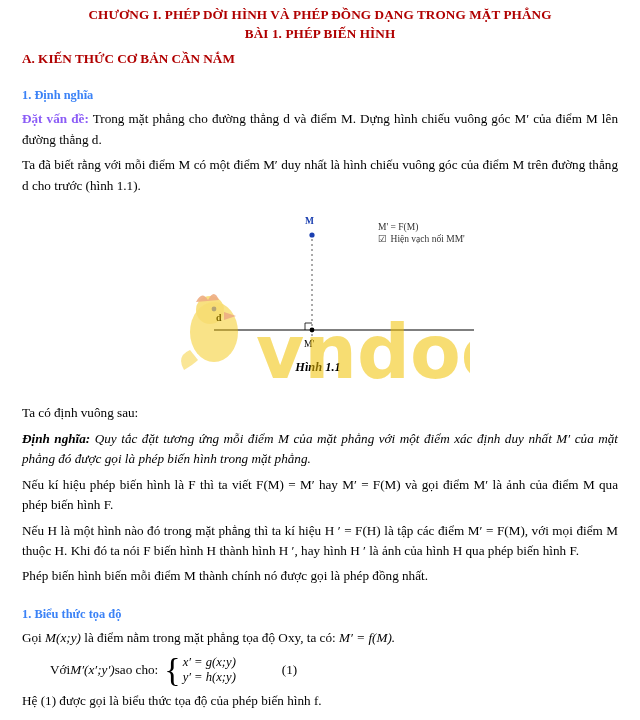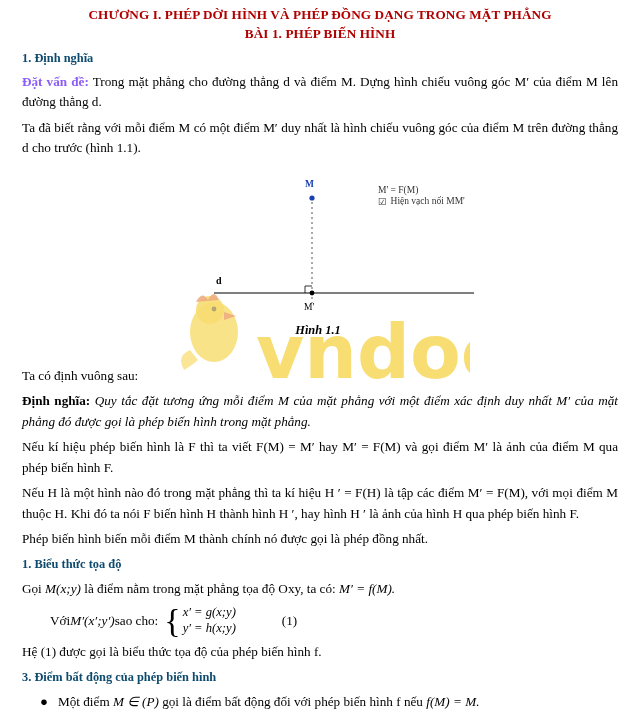--- a/index.html
+++ b/index.html
@@ -38,38 +38,38 @@
     margin-top: 1px;
   }
   .heading-red {
     color: #b00000;
     font-weight: bold;
     font-size: 13.2px;
     margin-top: 7px;
     line-height: 1.4;
   }
   .heading-blue {
-    color: #0c4a6e;
+    color: #3b82f6;
     font-weight: bold;
     font-size: 12.4px;
-    margin-top: 7px;
+    margin-top: 19px;
     line-height: 1.4;
   }
   .para {
     font-size: 13.2px;
     line-height: 1.55;
     margin-top: 5px;
     text-align: justify;
   }
   .para.nomargin { margin-top: 1px; }
   .bold-red {
     color: #8b5cf6;
     font-weight: bold;
   }
-  .bold { font-weight: bold; }
+  .bold { font-weight: bold; font-style: italic; }
   .ital { font-style: italic; }
   .figure {
     position: relative;
     height: 200px;
     margin-top: 6px;
   }
   .fig-caption {
     text-align: center;
     font-weight: bold;
     font-style: italic;
@@ -130,20 +130,21 @@
 </style>
 </head>
 <body>
 
 <div class="page">
   <div class="inner">
 
     <div class="title-line">CHƯƠNG I. PHÉP DỜI HÌNH VÀ PHÉP ĐỒNG DẠNG TRONG MẶT PHẲNG</div>
     <div class="title-line second">BÀI 1. PHÉP BIẾN HÌNH</div>
 
+    <div class="heading-red">A. KIẾN THỨC CƠ BẢN CẦN NẮM</div>
 
     <div class="heading-blue">1. Định nghĩa</div>
 
     <div class="para"><span class="bold-red">Đặt vấn đề:</span><span> Trong mặt phẳng cho đường thẳng d và điểm M. Dựng hình chiếu vuông góc M′ của điểm M lên đường thẳng d.</span></div>
 
     <div class="para">Ta đã biết rằng với mỗi điểm M có một điểm M′ duy nhất là hình chiếu vuông góc của điểm M trên đường thẳng d cho trước (hình 1.1).</div>
 
     <div class="figure">
       <svg class="figure-svg" width="600" height="180" viewBox="0 0 600 180">
 

